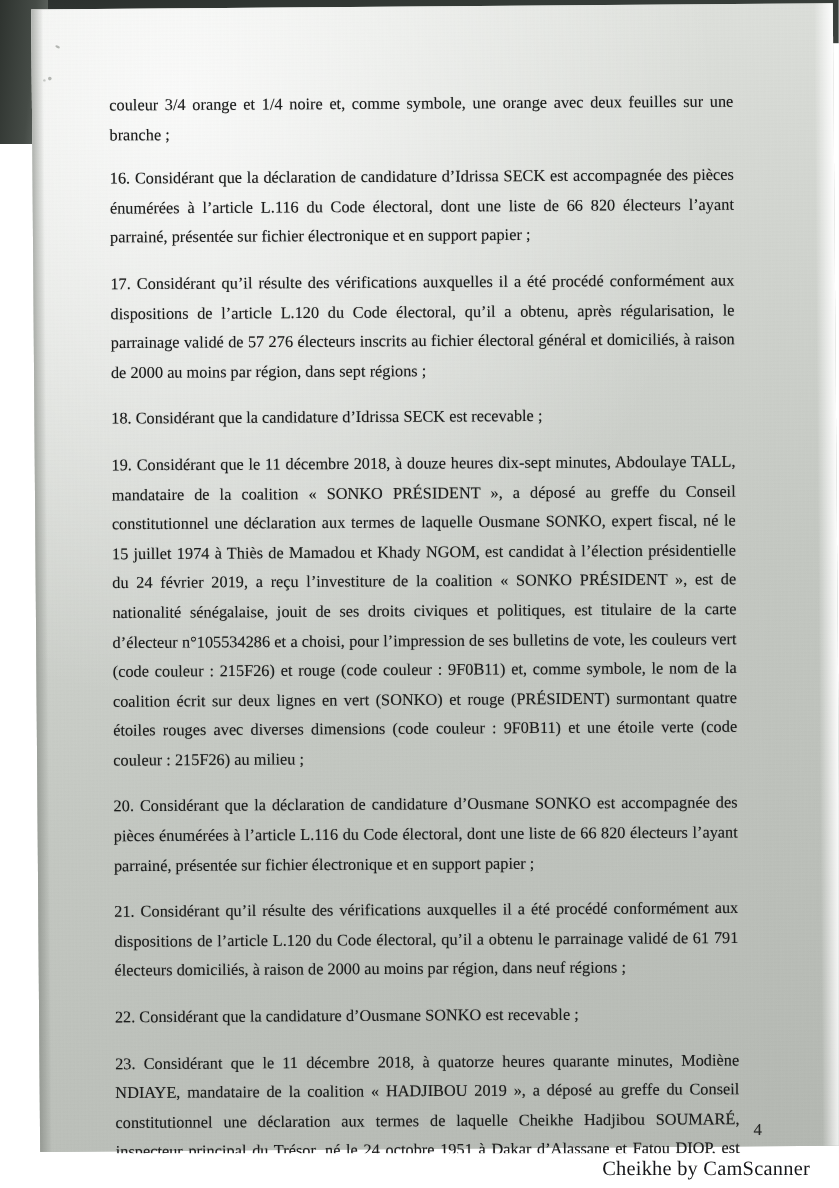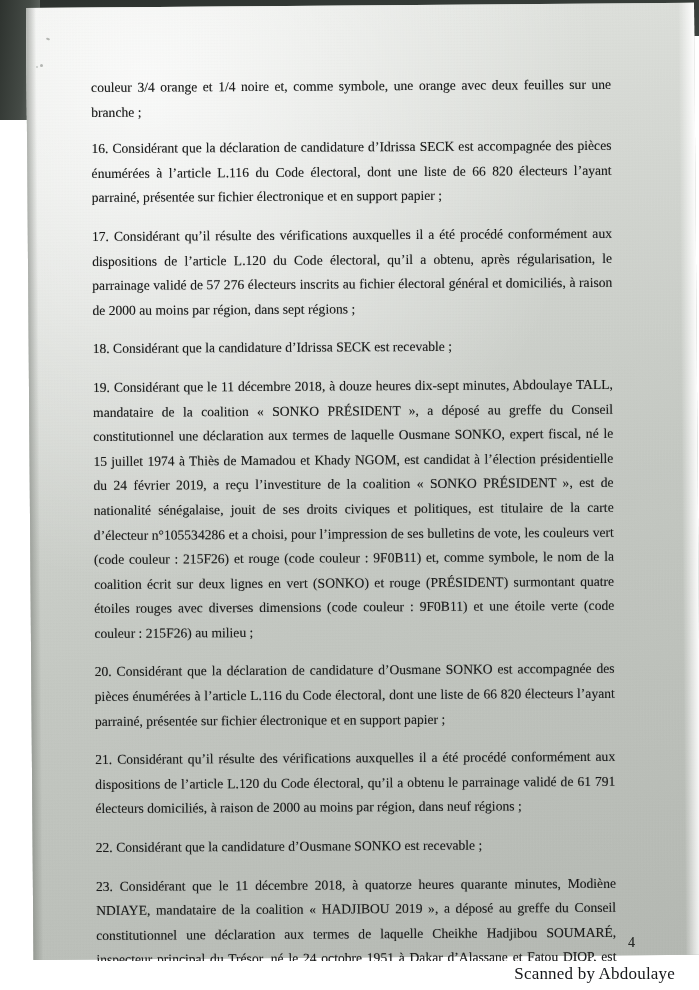--- a/index.html
+++ b/index.html
@@ -157,13 +157,13 @@
   <p class="para gap-lg">19. Considérant que le 11 décembre 2018, à douze heures dix-sept minutes, Abdoulaye TALL, mandataire de la coalition « SONKO PRÉSIDENT », a déposé au greffe du Conseil constitutionnel une déclaration aux termes de laquelle Ousmane SONKO, expert fiscal, né le 15 juillet 1974 à Thiès de Mamadou et Khady NGOM, est candidat à l’élection présidentielle du 24 février 2019, a reçu l’investiture de la coalition « SONKO PRÉSIDENT », est de nationalité sénégalaise, jouit de ses droits civiques et politiques, est titulaire de la carte d’électeur n°105534286 et a choisi, pour l’impression de ses bulletins de vote, les couleurs vert (code couleur : 215F26) et rouge (code couleur : 9F0B11) et, comme symbole, le nom de la coalition écrit sur deux lignes en vert (SONKO) et rouge (PRÉSIDENT) surmontant quatre étoiles rouges avec diverses dimensions (code couleur : 9F0B11) et une étoile verte (code couleur : 215F26) au milieu ;</p>
   <p class="para gap-lg">20. Considérant que la déclaration de candidature d’Ousmane SONKO est accompagnée des pièces énumérées à l’article L.116 du Code électoral, dont une liste de 66 820 électeurs l’ayant parrainé, présentée sur fichier électronique et en support papier ;</p>
   <p class="para gap-lg">21. Considérant qu’il résulte des vérifications auxquelles il a été procédé conformément aux dispositions de l’article L.120 du Code électoral, qu’il a obtenu le parrainage validé de 61 791 électeurs domiciliés, à raison de 2000 au moins par région, dans neuf régions ;</p>
   <p class="para gap-lg">22. Considérant que la candidature d’Ousmane SONKO est recevable ;</p>
   <p class="para">23. Considérant que le 11 décembre 2018, à quatorze heures quarante minutes, Modiène NDIAYE, mandataire de la coalition « HADJIBOU 2019 », a déposé au greffe du Conseil constitutionnel une déclaration aux termes de laquelle Cheikhe Hadjibou SOUMARÉ, inspecteur principal du Trésor, né le 24 octobre 1951 à Dakar d’Alassane et Fatou DIOP, est candidat à l’élection présidentielle du 24 février 2019, a</p>
 </div>
 
 <div class="folio">4</div>
 
 <div class="footer-band"></div>
-<div class="watermark">Scanned by Abdoulaye</div>
+<div class="watermark">Cheikhe by CamScanner</div>
 
 </body></html>

